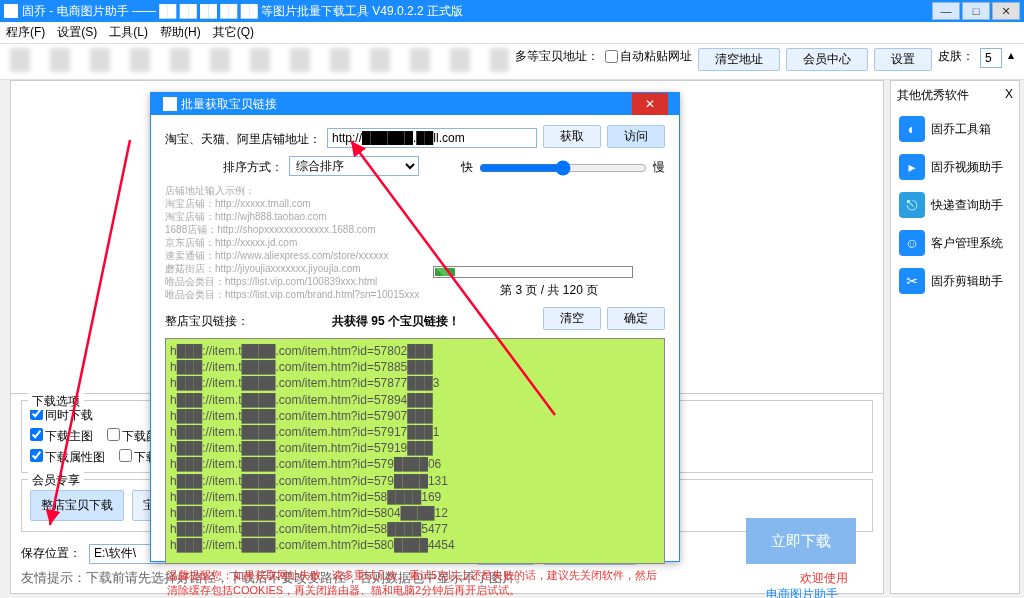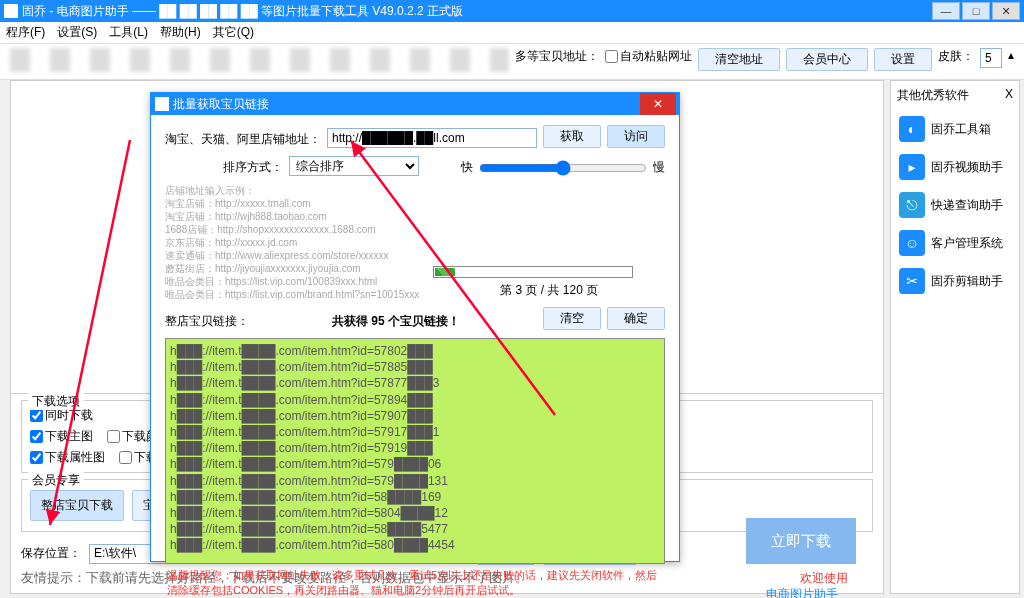--- a/index.html
+++ b/index.html
@@ -20,21 +20,21 @@
 .btn { background: #e8f2ff; border: 1px solid #a8c8ec; padding: 2px 16px; cursor: pointer; border-radius: 2px; }
 input[type=text] { border: 1px solid #8db5e0; padding: 2px 4px; background: #fff; }
 select { border: 1px solid #8db5e0; padding: 1px 2px; background: #fff; }
 
 .main-area { position: absolute; top: 80px; left: 10px; right: 140px; bottom: 175px; background: #fff; border: 1px solid #ccc; }
 .lower-panel { position: absolute; left: 10px; right: 140px; bottom: 4px; background: #fff; border: 1px solid #ccc; padding: 6px 10px; }
 
 .opt-group { border: 1px solid #ccc; margin-bottom: 6px; padding: 4px 8px; position: relative; }
 .opt-group-title { position: absolute; top: -8px; left: 6px; background: #fff; padding: 0 4px; }
 .opt-row { display: flex; align-items: center; gap: 14px; padding: 2px 0; }
-.opt-row label { display: inline-flex; align-items: center; gap: 2px; }
+.opt-row label { display: inline-flex; align-items: flex-start; gap: 2px; }
 .member-row { display: flex; gap: 8px; padding: 6px 0; }
 
 .savepath-row { display: flex; align-items: center; gap: 8px; padding: 4px 0; }
 .savepath-row input[type=text] { flex: 1; }
 .hint { color: #666; font-size: 13px; }
 
 .right-panel { position: absolute; right: 4px; top: 80px; width: 130px; bottom: 4px; background: #fff; border: 1px solid #ccc; padding: 6px; }
 .right-title { display: flex; justify-content: space-between; margin-bottom: 6px; }
 .right-item { display: flex; align-items: center; gap: 6px; padding: 6px 2px; cursor: pointer; }
 .right-item .ri-icon { width: 26px; height: 26px; background: #1a8cff; border-radius: 4px; display: flex; align-items: center; justify-content: center; color: #fff; font-size: 14px; }
@@ -42,21 +42,21 @@
 .big-dl { position: absolute; right: 16px; top: 38px; width: 110px; height: 46px; background: #84b8ef; color: #fff; border: none; font-size: 15px; cursor: pointer; }
 .welcome { position: absolute; right: 24px; top: 90px; color: #e33; }
 .wellink { position: absolute; right: 34px; top: 106px; color: #1a8cff; cursor: pointer; }
 
 .right-col { position: absolute; right: 150px; top: 0; width: 300px; }
 .rc-row { display: flex; align-items: center; gap: 6px; padding: 2px 0; }
 .disabled { color: #aaa; }
 
 
 .dialog { position: absolute; left: 150px; top: 92px; width: 530px; height: 470px; background: #fff; border: 1px solid #1a8cff; box-shadow: 0 2px 8px rgba(0,0,0,.3); z-index: 100; }
-.dlg-title { background: #1a8cff; color: #fff; height: 22px; display: flex; align-items: center; padding: 0 4px; }
+.dlg-title { background: #1a8cff; color: #fff; height: 22px; display: flex; align-items: center; padding: 0 12px; }
 .dlg-title .icon-app { width: 14px; height: 14px; background: #fff; margin-right: 4px; }
 .dlg-title .tx { flex: 1; }
 .dlg-title .dlg-close { width: 36px; height: 22px; background: #d9302c; color: #fff; display: flex; align-items: center; justify-content: center; cursor: pointer; margin: -1px -1px 0 0; }
 .dlg-body { padding: 10px 14px; }
 .dlg-row { display: flex; align-items: flex-end; gap: 6px; margin-bottom: 8px; }
 .dlg-row .lbl { min-width: 118px; text-align: right; }
 .dlg-row input[type=text] { flex: 1; }
 .slider { flex: 1; }
 .example { color: #aaa; font-size: 10px; line-height: 1.3; margin-bottom: 6px; white-space: pre; overflow: hidden; }
 .progress-wrap { height: 12px; border: 1px solid #888; width: 200px; padding: 1px; }

